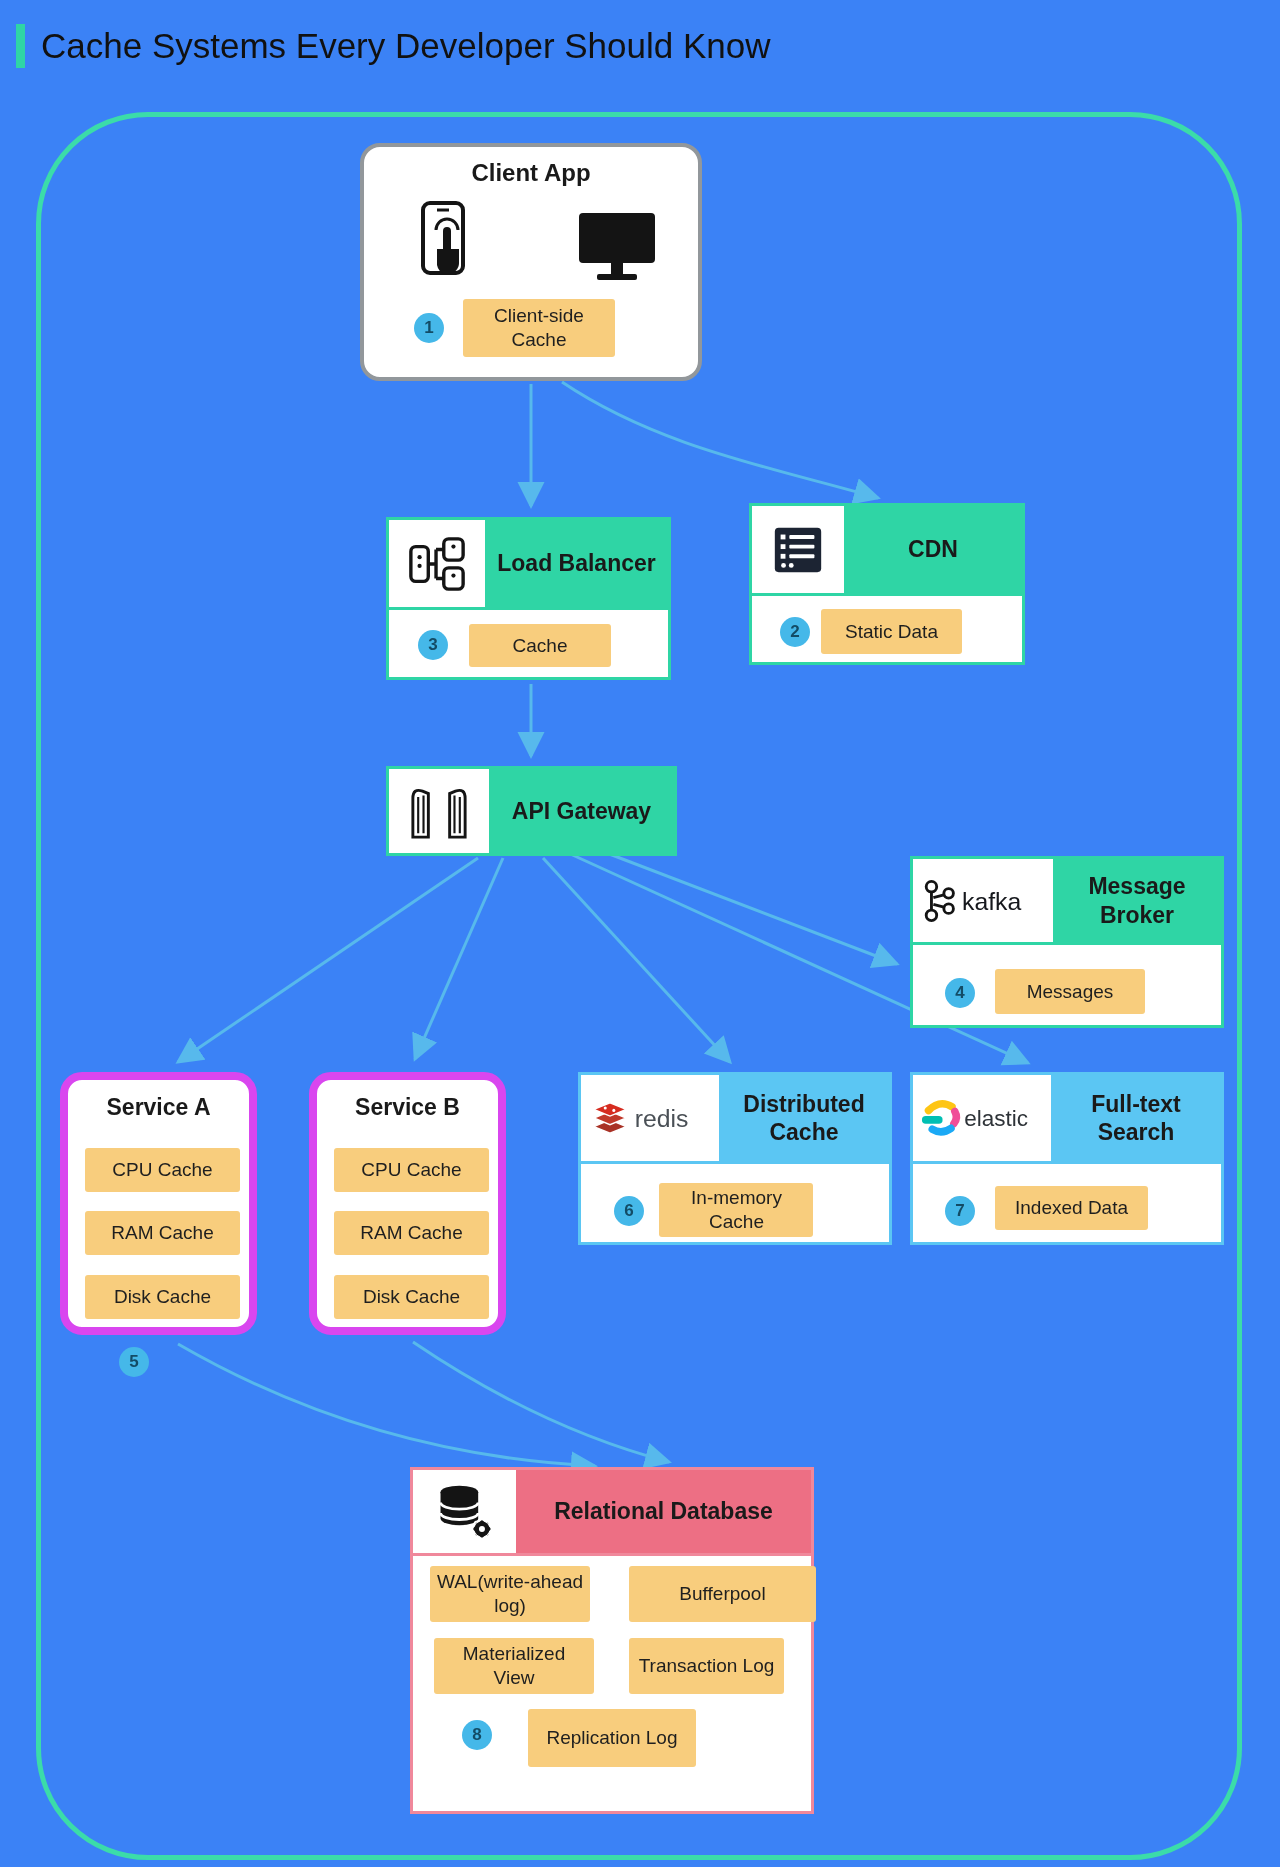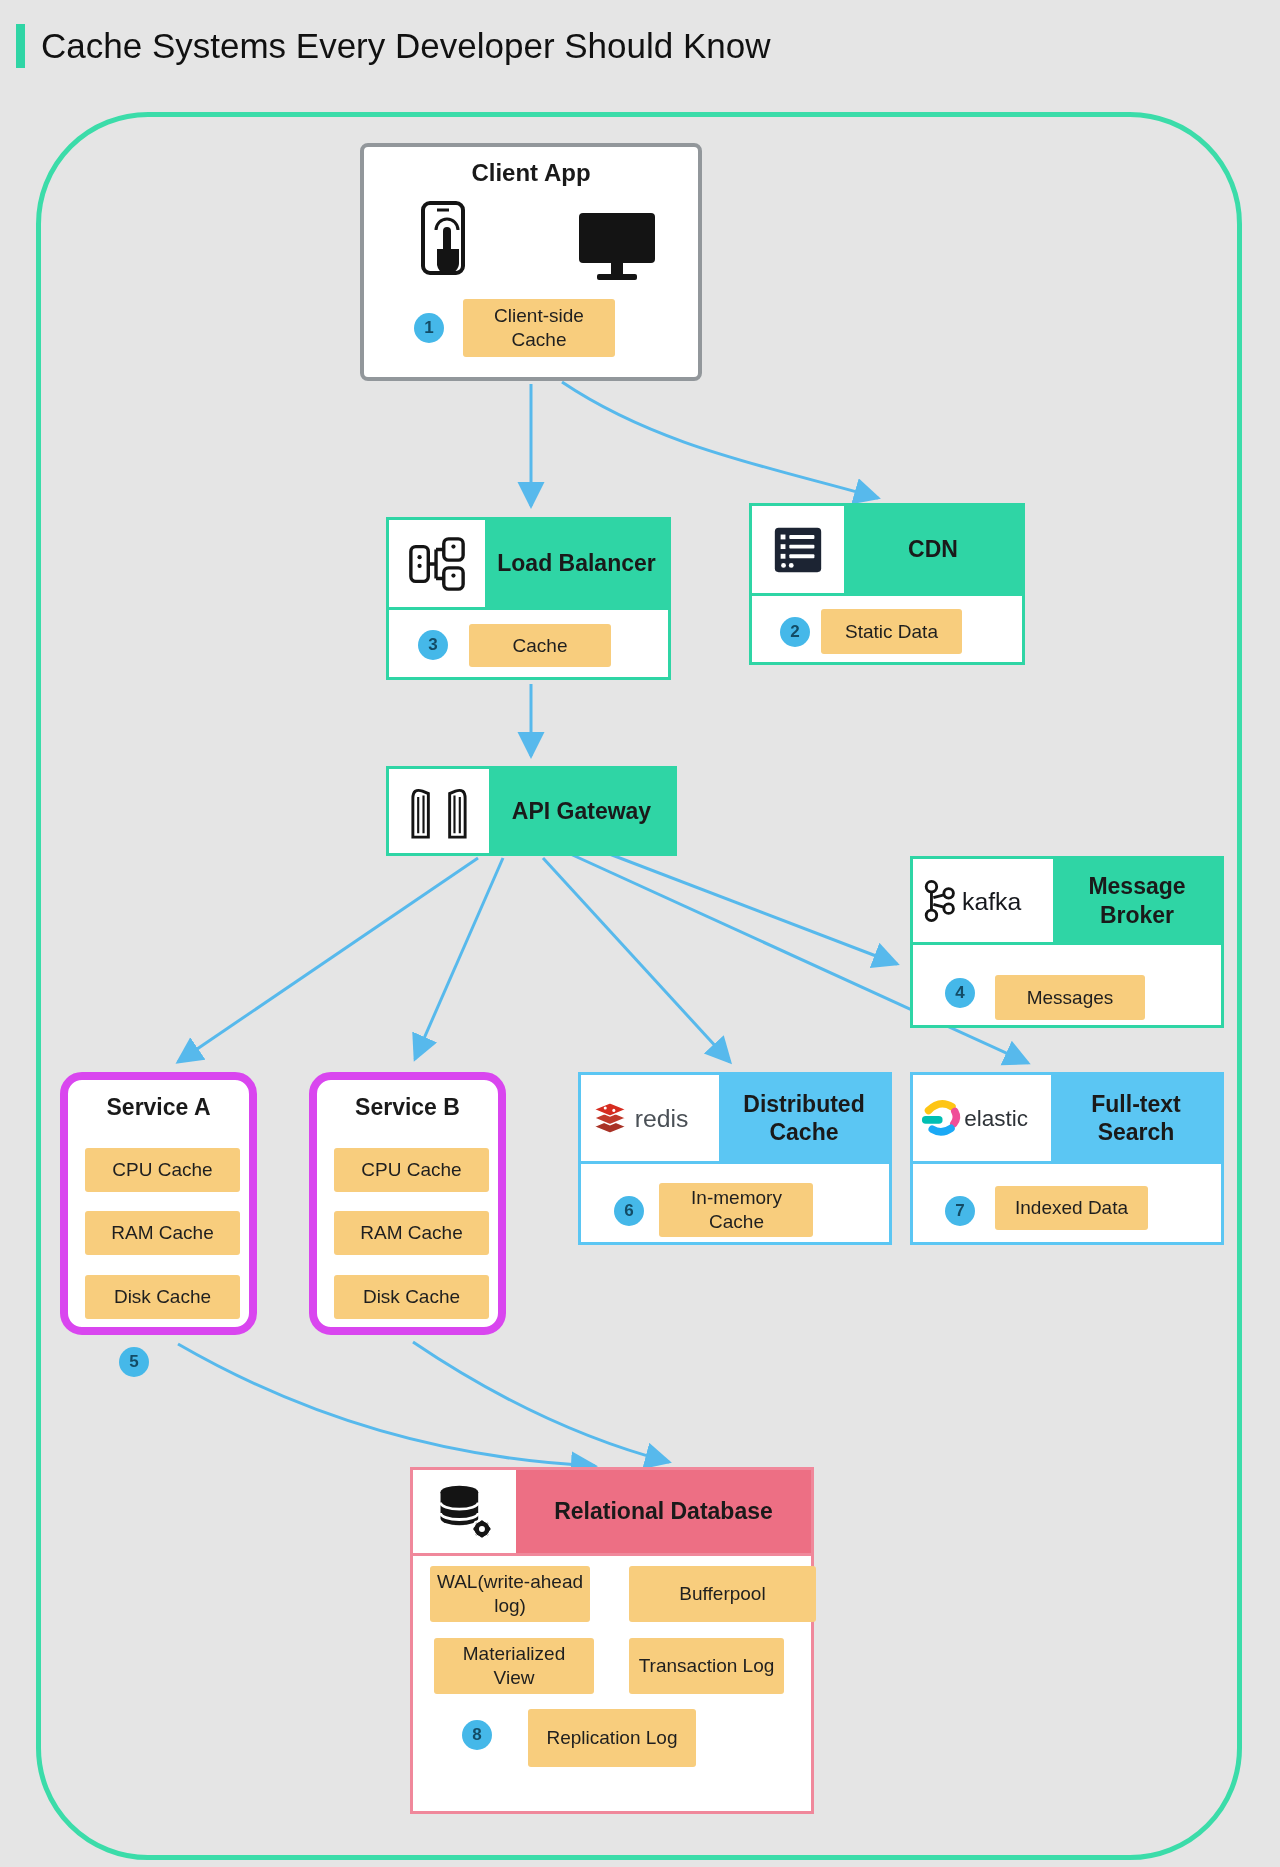--- a/index.html
+++ b/index.html
@@ -1,29 +1,29 @@
 <!DOCTYPE html>
 <html><head>
 <meta charset="utf-8">
 <style>
   html,body{margin:0;padding:0;background:#fff;}
   body{font-family:"Liberation Sans",sans-serif;color:#1a1a1a;}
-  .canvas{position:relative;width:1280px;height:1867px;background:#e5e5e5;overflow:hidden;}
+  .canvas{position:relative;width:1280px;height:1867px;background:#3b82f6;overflow:hidden;}
 
   .page-title-row{position:absolute;left:16px;top:24px;display:flex;align-items:center;gap:16px;z-index:4;}
   .accent-bar{width:9px;height:44px;background:#2FD5A5;}
   .page-title-row h1{margin:0;font-size:35px;font-weight:500;color:#111;}
 
   .outer{position:absolute;left:36px;top:112px;width:1206px;height:1748px;
          border:5px solid #3BDCA9;border-radius:112px;box-sizing:border-box;z-index:0;}
 
   .arrows{position:absolute;left:0;top:0;z-index:1;pointer-events:none;}
 
   .node{position:absolute;background:#fff;z-index:2;box-sizing:border-box;}
-  .client-app{border:4px solid #92979B;border-radius:8px;}
+  .client-app{border:4px solid #92979B;border-radius:20px;}
   .service{border:8px solid #d946ef;border-radius:22px;}
   .b-teal{border:3px solid #2FD5A5;}
   .b-blue{border:3px solid #5BC6F3;}
   .b-pink{border:3px solid #F0889B;}
 
   .node-title{text-align:center;font-weight:700;font-size:24px;padding-top:12px;}
   .node-title.sm{font-size:23px;padding-top:14px;}
 
   .hdr{display:flex;box-sizing:content-box;}
   .hb-teal{border-bottom:3px solid #2FD5A5;}
@@ -165,21 +165,21 @@
           </g>
           <g stroke="#141414" stroke-width="3" fill="none">
             <path d="M12 14.5 V33.5 M14 20.5 L25 17.5 M14 27.5 L25 30.5"></path>
           </g>
           <text x="44" y="33" font-size="26" font-weight="500" fill="#16181d" font-family="Liberation Sans, sans-serif">kafka</text>
         </svg>
       </div>
       <div class="hdr-title teal">Message Broker</div>
     </div>
     <div class="badge" style="left:32px;top:119px;">4</div>
-    <div class="cache-label" style="left:82px;top:116px;width:150px;height:45px;text-align:right;">Messages</div>
+    <div class="cache-label" style="left:82px;top:110px;width:150px;height:45px;text-align:right;">Messages</div>
   </div>
 
   <div class="node service" style="left:60px;top:1072px;width:197px;height:263px;">
     <div class="node-title sm">Service A</div>
     <div class="cache-label" style="left:17px;top:68px;width:155px;height:44px;">CPU Cache</div>
     <div class="cache-label" style="left:17px;top:131px;width:155px;height:44px;">RAM Cache</div>
     <div class="cache-label" style="left:17px;top:195px;width:155px;height:44px;">Disk Cache</div>
   </div>
   <div class="badge" style="left:119px;top:1347px;">5</div>
 

